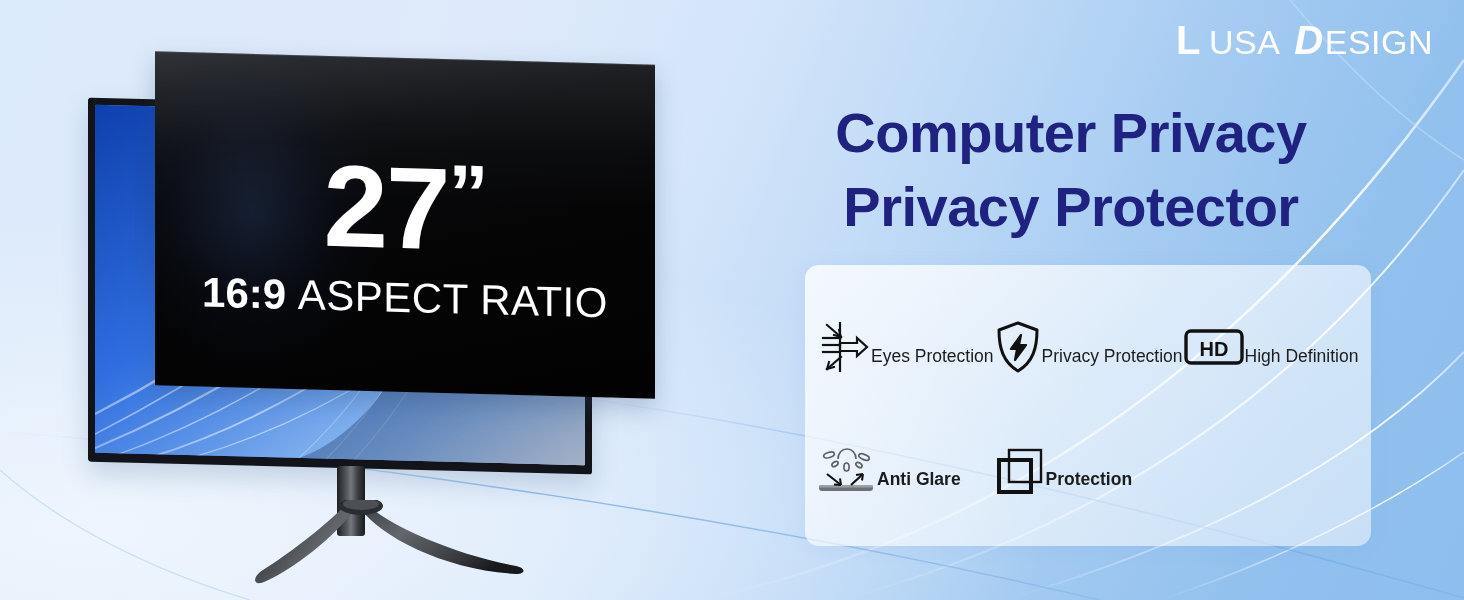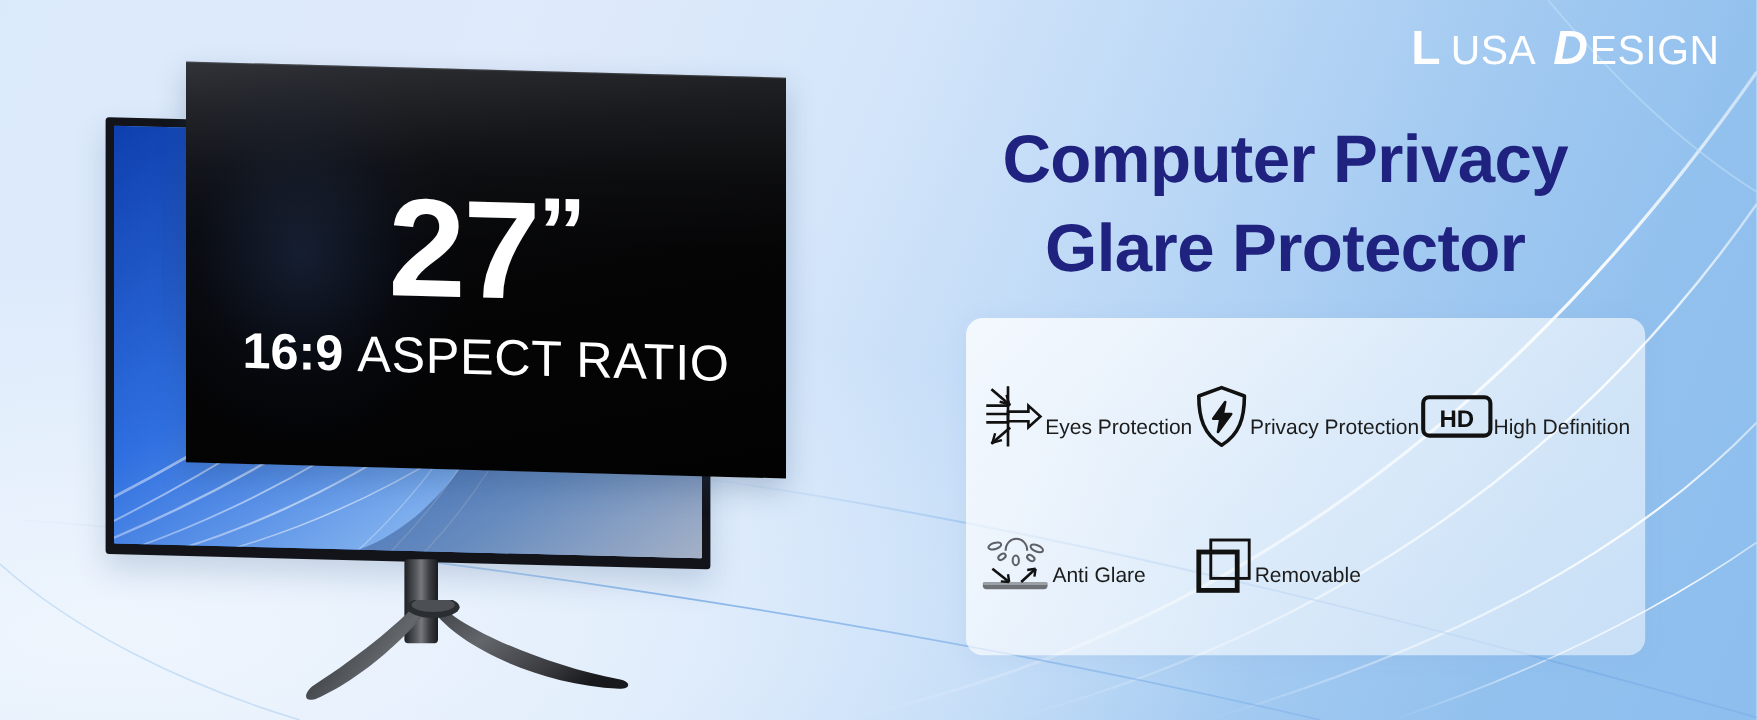--- a/index.html
+++ b/index.html
@@ -52,21 +52,21 @@
     padding:16px 10px 14px 10px;box-sizing:border-box;
   }
   .feature{
     display:flex;flex-direction:row;align-items:center;justify-content:flex-start;
     padding-top:6px;
   }
   .feature .ic{height:56px;display:flex;align-items:center;justify-content:center;}
   .feature .cap{
     margin-top:20px;font-size:17.5px;color:#1c1c1c;white-space:nowrap;
   }
-  .feature.row2 .cap{margin-top:14px;}
+  .feature.row2 .cap{margin-top:14px;font-weight:bold;}
 
   
   .monitor{position:absolute;left:0;top:0;width:760px;height:600px;}
 
   .screen-body{
     position:absolute;left:88px;top:104px;width:504px;height:364px;
     background:#12141a;border-radius:3px;
     box-shadow:0 12px 26px rgba(60,95,140,.22);
     transform:skewY(1.45deg);
   }
@@ -146,21 +146,21 @@
 
   <div class="logo">
     <span class="cap">L</span>
       <span class="lrest">USA</span>
       <span class="dmark">D</span>
       <span>ESIGN</span>
   </div>
 
   <div class="headline">
     <span>Computer Privacy</span>
-    <span class="l2">Glare Protector</span>
+    <span class="l2">Privacy Protector</span>
   </div>
 
   <div class="monitor">
 
     <div class="screen-body">
       <div class="screen-inner">
         <svg class="wall-streaks" viewBox="0 0 490 350" preserveAspectRatio="none">
           <defs>
             <linearGradient id="swirl" x1="0" y1="0" x2="1" y2="1">
               <stop offset="0%" stop-color="#0f3fae"></stop>
@@ -290,19 +290,19 @@
         <div class="cap">Anti Glare</div>
       </div>
 
       <div class="feature row2">
         <div class="ic">
           <svg width="52" height="52" viewBox="0 0 52 52" fill="none">
             <rect x="15" y="4" width="32" height="32" stroke="#111" stroke-width="2.4"></rect>
             <rect x="5" y="14" width="32" height="32" stroke="#111" stroke-width="4" fill="none"></rect>
           </svg>
         </div>
-        <div class="cap">Removable</div>
+        <div class="cap">Protection</div>
       </div>
 
 
     </div>
   </div>
 </div>
 
 </body></html>

